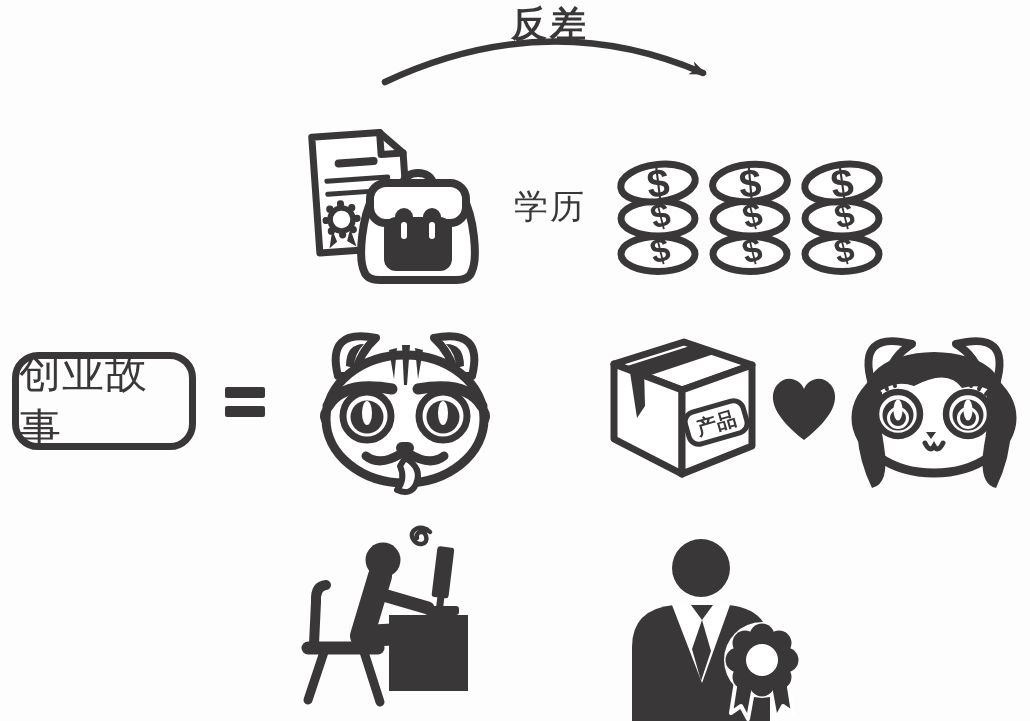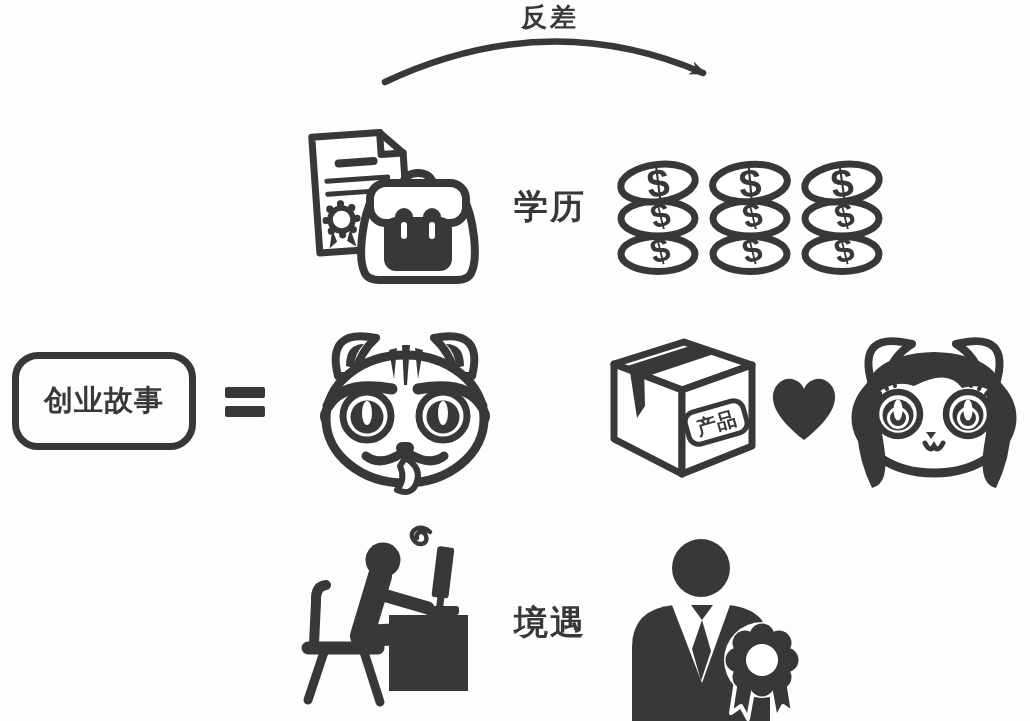--- a/index.html
+++ b/index.html
@@ -4,32 +4,32 @@
 <style>
   :root { --ink:#3a3739; --background:#fdfdfd; }
   html,body { margin:0; padding:0; }
   .canvas {
     position:relative; width:1030px; height:721px;
     background:var(--background); color:var(--ink);
     font-family:"Liberation Sans", sans-serif; overflow:hidden;
   }
   .cn-label {
     position:absolute; width:100px; text-align:center;
-    font-size:34px; font-weight:700; letter-spacing:2px; color:var(--ink);
+    font-size:34px; font-weight:400; letter-spacing:2px; color:var(--ink);
   }
   .contrast-label {
     position:absolute; left:495px; top:0px; width:110px; text-align:center;
-    font-size:26px; font-weight:800; letter-spacing:3px; color:var(--ink);
+    font-size:36px; font-weight:800; letter-spacing:3px; color:var(--ink);
   }
   .story-box {
     position:absolute; left:12px; top:352px; width:184px; height:98px;
     border:7px solid var(--ink); border-radius:26px; box-sizing:border-box;
     display:flex; align-items:center; justify-content:center;
   }
-  .story-box span { font-size:29px; font-weight:700; letter-spacing:1px; color:var(--ink); }
+  .story-box span { font-size:42px; font-weight:400; letter-spacing:1px; color:var(--ink); }
   .equals { position:absolute; left:225px; top:387px; width:40px; }
   .equals .bar { width:40px; height:11px; background:var(--ink); border-radius:2px; }
   .equals .bar + .bar { margin-top:8px; }
   svg { display:block; position:absolute; }
   svg text { font-family:"Liberation Sans", sans-serif; font-weight:bold; }
 </style>
 </head>
 <body>
 
 <div class="canvas">
@@ -231,21 +231,20 @@
     <rect x="97" y="97" width="79" height="76" fill="currentColor"></rect>
     <g fill="currentColor">
       <g transform="rotate(7 152 58)">
         <rect x="142" y="29" width="17" height="51" rx="3"></rect>
         <rect x="148" y="78" width="7" height="12"></rect>
       </g>
       <rect x="133" y="88" width="34" height="9" rx="3"></rect>
     </g>
   </svg>
 
-  <div class="cn-label" style="left:500px;top:600px">境遇</div>
 
   <svg style="left:628px;top:533px" width="186" height="190" viewBox="0 0 186 190">
     <circle cx="73" cy="35" r="29" fill="currentColor"></circle>
     <path d="M4 190 L4 114 Q4 76 46 72 L100 72 Q142 76 142 114 L142 190 Z" fill="currentColor"></path>
     <path d="M44 72 L74 150 L102 72 Z" fill="#fff"></path>
     <g fill="currentColor">
       <path d="M63 72 L85 72 L74 87 Z"></path>
       <path d="M74 87 L83 118 L73 148 L64 116 Z"></path>
     </g>
     <g>

